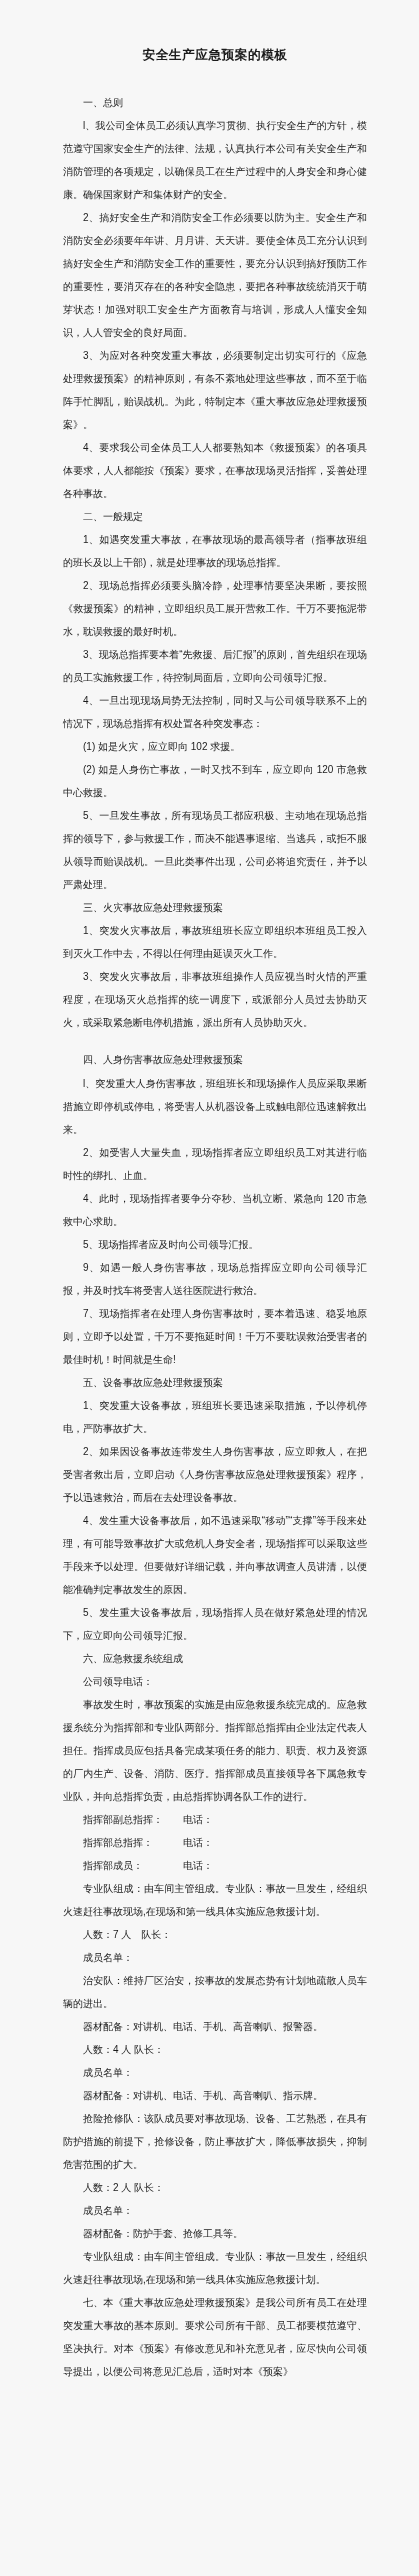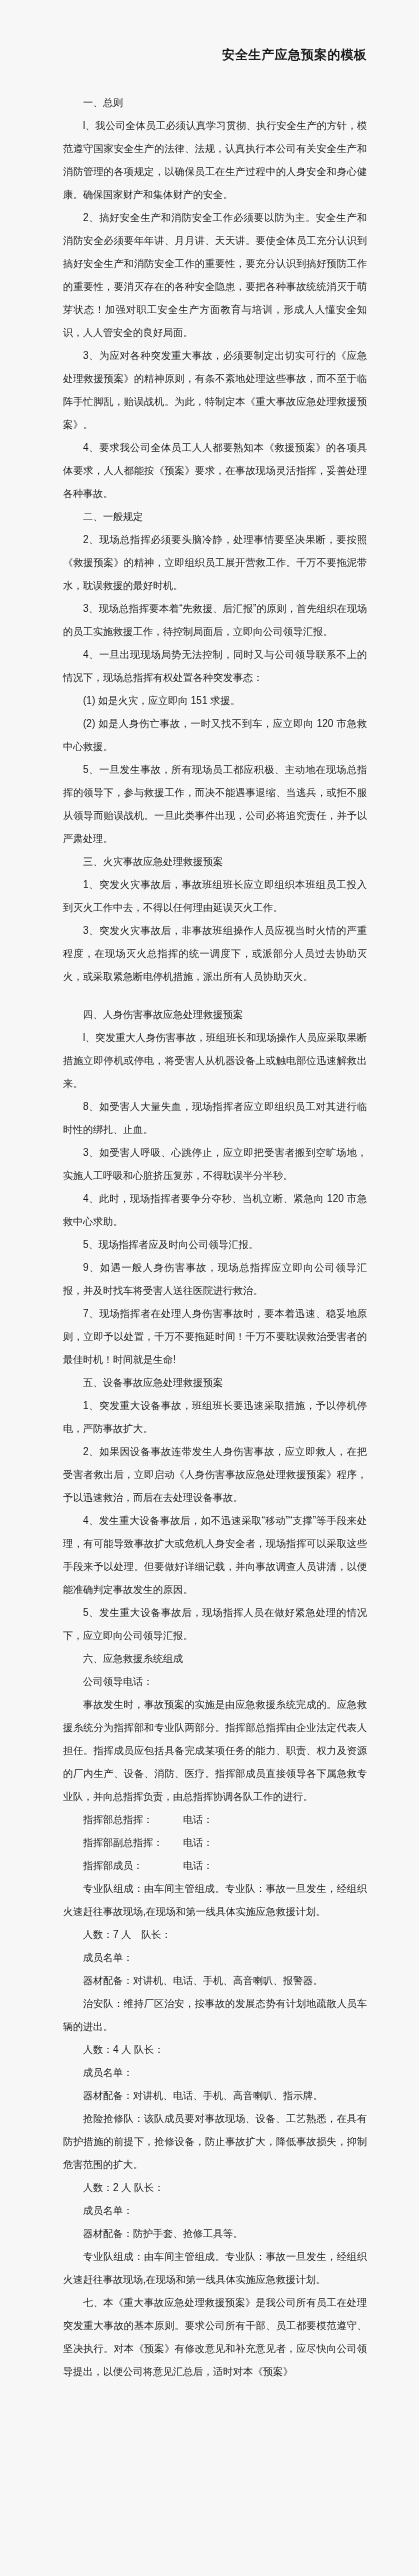--- a/index.html
+++ b/index.html
@@ -16,81 +16,82 @@
     box-sizing: border-box;
     width: 420px;
     min-height: 2576px;
     padding: 45px 53px 21px 63px;
     background: #f7f7f7;
   }
   .doc-title {
     font-size: 12.7px;
     font-weight: 700;
     line-height: 21px;
-    text-align: right;
+    text-align: center;
     margin: 0 0 25.4px 0;
     letter-spacing: 0.5px;
   }
   .para {
     font-size: 10px;
     line-height: 23px;
     margin: 0;
     text-indent: 2em;
     text-align: justify;
     word-break: break-all;
   }
   .para.gap-before {
     margin-top: 15px;
+    font-family: Liberation Mono, monospace;
   }
 </style>
 </head>
 <body>
 
 <div class="page">
   <h1 class="doc-title">安全生产应急预案的模板</h1>
   <div>
       <p class="para">一、总则</p>
       <p class="para">l、我公司全体员工必须认真学习贯彻、执行安全生产的方针，模范遵守国家安全生产的法律、法规，认真执行本公司有关安全生产和消防管理的各项规定，以确保员工在生产过程中的人身安全和身心健康。确保国家财产和集体财产的安全。</p>
       <p class="para">2、搞好安全生产和消防安全工作必须要以防为主。安全生产和消防安全必须要年年讲、月月讲、天天讲。要使全体员工充分认识到搞好安全生产和消防安全工作的重要性，要充分认识到搞好预防工作的重要性，要消灭存在的各种安全隐患，要把各种事故统统消灭于萌芽状态！加强对职工安全生产方面教育与培训，形成人人懂安全知识，人人管安全的良好局面。</p>
       <p class="para">3、为应对各种突发重大事故，必须要制定出切实可行的《应急处理救援预案》的精神原则，有条不紊地处理这些事故，而不至于临阵手忙脚乱，贻误战机。为此，特制定本《重大事故应急处理救援预案》。</p>
       <p class="para">4、要求我公司全体员工人人都要熟知本《救援预案》的各项具体要求，人人都能按《预案》要求，在事故现场灵活指挥，妥善处理各种事故。</p>
       <p class="para">二、一般规定</p>
+      <p class="para">1、如遇突发重大事故，在事故现场的最高领导者（指事故班组的班长及以上干部)，就是处理事故的现场总指挥。</p>
       <p class="para">2、现场总指挥必须要头脑冷静，处理事情要坚决果断，要按照《救援预案》的精神，立即组织员工展开营救工作。千万不要拖泥带水，耽误救援的最好时机。</p>
       <p class="para">3、现场总指挥要本着“先救援、后汇报”的原则，首先组织在现场的员工实施救援工作，待控制局面后，立即向公司领导汇报。</p>
       <p class="para">4、一旦出现现场局势无法控制，同时又与公司领导联系不上的情况下，现场总指挥有权处置各种突发事态：</p>
-      <p class="para">(1) 如是火灾，应立即向 151 求援。</p>
+      <p class="para">(1) 如是火灾，应立即向 102 求援。</p>
       <p class="para">(2) 如是人身伤亡事故，一时又找不到车，应立即向 120 市急救中心救援。</p>
       <p class="para">5、一旦发生事故，所有现场员工都应积极、主动地在现场总指挥的领导下，参与救援工作，而决不能遇事退缩、当逃兵，或拒不服从领导而贻误战机。一旦此类事件出现，公司必将追究责任，并予以严肃处理。</p>
       <p class="para">三、火灾事故应急处理救援预案</p>
       <p class="para">1、突发火灾事故后，事故班组班长应立即组织本班组员工投入到灭火工作中去，不得以任何理由延误灭火工作。</p>
       <p class="para">3、突发火灾事故后，非事故班组操作人员应视当时火情的严重程度，在现场灭火总指挥的统一调度下，或派部分人员过去协助灭火，或采取紧急断电停机措施，派出所有人员协助灭火。</p>
       <p class="para gap-before">四、人身伤害事故应急处理救援预案</p>
       <p class="para">l、突发重大人身伤害事故，班组班长和现场操作人员应采取果断措施立即停机或停电，将受害人从机器设备上或触电部位迅速解救出来。</p>
-      <p class="para">8、如受害人大量失血，现场指挥者应立即组织员工对其进行临时性的绑扎、止血。</p>
-      <p class="para">3、如受害人呼吸、心跳停止，应立即把受害者搬到空旷场地，实施人工呼吸和心脏挤压复苏，不得耽误半分半秒。</p>
+      <p class="para">2、如受害人大量失血，现场指挥者应立即组织员工对其进行临时性的绑扎、止血。</p>
       <p class="para">4、此时，现场指挥者要争分夺秒、当机立断、紧急向 120 市急救中心求助。</p>
       <p class="para">5、现场指挥者应及时向公司领导汇报。</p>
       <p class="para">9、如遇一般人身伤害事故，现场总指挥应立即向公司领导汇报，并及时找车将受害人送往医院进行救治。</p>
       <p class="para">7、现场指挥者在处理人身伤害事故时，要本着迅速、稳妥地原则，立即予以处置，千万不要拖延时间！千万不要耽误救治受害者的最佳时机！时间就是生命!</p>
       <p class="para">五、设备事故应急处理救援预案</p>
       <p class="para">1、突发重大设备事故，班组班长要迅速采取措施，予以停机停电，严防事故扩大。</p>
       <p class="para">2、如果因设备事故连带发生人身伤害事故，应立即救人，在把受害者救出后，立即启动《人身伤害事故应急处理救援预案》程序，予以迅速救治，而后在去处理设备事故。</p>
       <p class="para">4、发生重大设备事故后，如不迅速采取“移动”“支撑”等手段来处理，有可能导致事故扩大或危机人身安全者，现场指挥可以采取这些手段来予以处理。但要做好详细记载，并向事故调查人员讲清，以便能准确判定事故发生的原因。</p>
       <p class="para">5、发生重大设备事故后，现场指挥人员在做好紧急处理的情况下，应立即向公司领导汇报。</p>
       <p class="para">六、应急救援糸统组成</p>
       <p class="para">公司领导电话：</p>
       <p class="para">事故发生时，事故预案的实施是由应急救援糸统完成的。应急救援糸统分为指挥部和专业队两部分。指挥部总指挥由企业法定代表人担任。指挥成员应包括具备完成某项任务的能力、职责、权力及资源的厂内生产、设备、消防、医疗。指挥部成员直接领导各下属急救专业队，并向总指挥负责，由总指挥协调各队工作的进行。</p>
+      <p class="para">指挥部副总指挥：　　电话：</p>
       <p class="para">指挥部总指挥：　　　电话：</p>
-      <p class="para">指挥部副总指挥：　　电话：</p>
       <p class="para">指挥部成员：　　　　电话：</p>
       <p class="para">专业队组成：由车间主管组成。专业队：事故一旦发生，经组织火速赶往事故现场,在现场和第一线具体实施应急救援计划。</p>
       <p class="para">人数：7 人　队长：</p>
       <p class="para">成员名单：</p>
+      <p class="para">治安队：维持厂区治安，按事故的发展态势有计划地疏散人员车辆的进出。</p>
       <p class="para">器材配备：对讲机、电话、手机、高音喇叭、报警器。</p>
-      <p class="para">治安队：维持厂区治安，按事故的发展态势有计划地疏散人员车辆的进出。</p>
       <p class="para">人数：4 人 队长：</p>
       <p class="para">成员名单：</p>
       <p class="para">器材配备：对讲机、电话、手机、高音喇叭、指示牌。</p>
       <p class="para">抢险抢修队：该队成员要对事故现场、设备、工艺熟悉，在具有防护措施的前提下，抢修设备，防止事故扩大，降低事故损失，抑制危害范围的扩大。</p>
       <p class="para">人数：2 人 队长：</p>
       <p class="para">成员名单：</p>
       <p class="para">器材配备：防护手套、抢修工具等。</p>
       <p class="para">专业队组成：由车间主管组成。专业队：事故一旦发生，经组织火速赶往事故现场,在现场和第一线具体实施应急救援计划。</p>
       <p class="para">七、本《重大事故应急处理救援预案》是我公司所有员工在处理突发重大事故的基本原则。要求公司所有干部、员工都要模范遵守、坚决执行。对本《预案》有修改意见和补充意见者，应尽快向公司领导提出，以便公司将意见汇总后，适时对本《预案》</p>
     </div>

